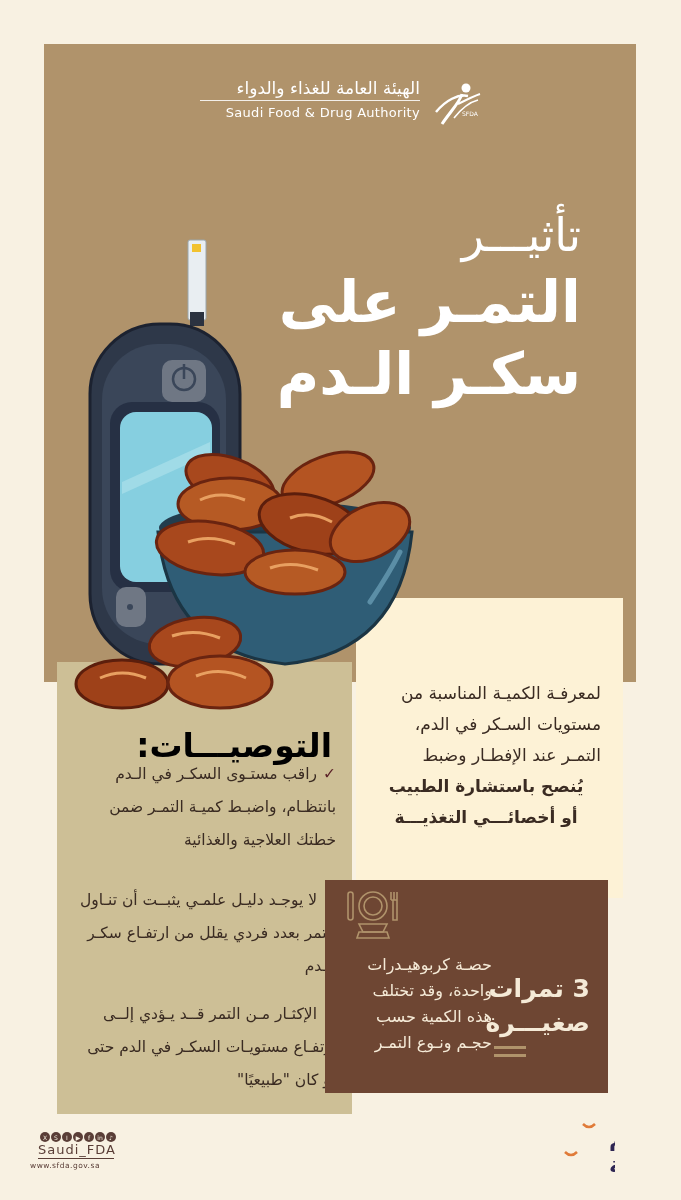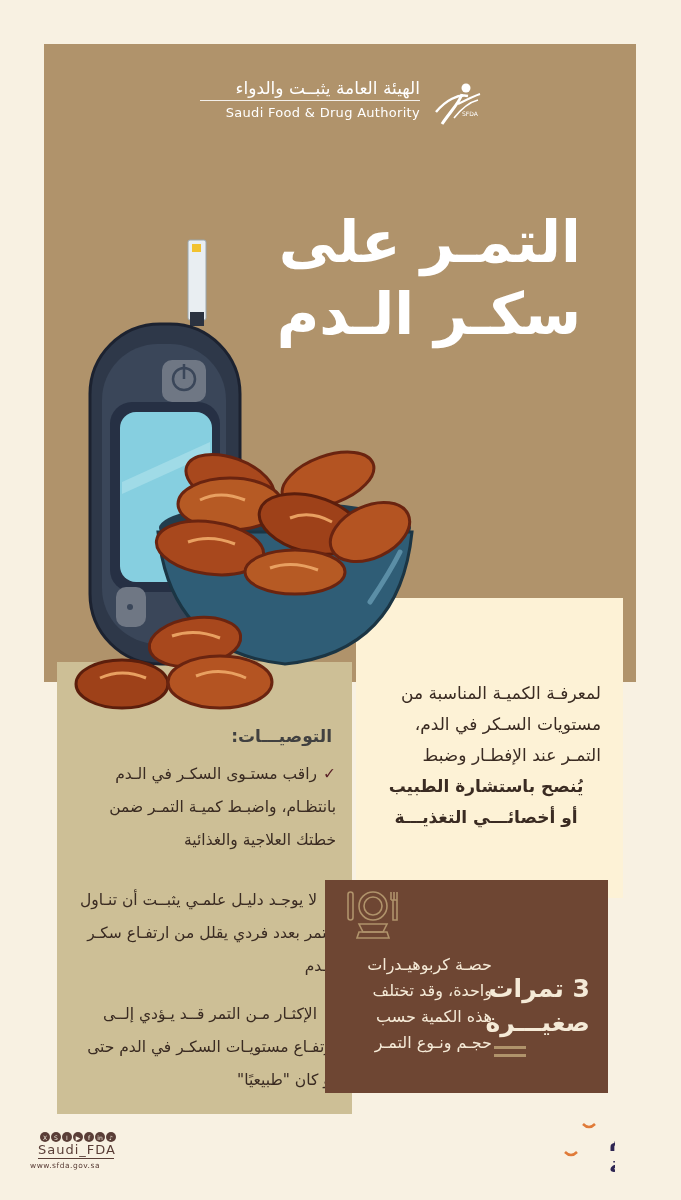--- a/index.html
+++ b/index.html
@@ -57,21 +57,21 @@
   }
   #info-text .bold { font-weight: 700; text-align: center; }
 
   
   #reco {
     left: 57px; top: 662px; width: 295px; height: 452px;
     background: #cdbf96;
   }
   #reco-title {
     position: absolute; right: 20px; top: 64px;
-    color: #404040; font-size: 17px; font-weight: 700; direction: rtl;
+    color: #000000; font-size: 33px; font-weight: 700; direction: rtl;
   }
   .reco-item {
     position: absolute; right: 16px; width: 262px;
     direction: rtl; text-align: right; color: #3a2b22;
     font-size: 15.5px; line-height: 33px;
   }
   .check { color: #5b2128; font-weight: 700; margin-left: 6px; }
 
   
   #portion {
@@ -109,33 +109,34 @@
   #site { margin-left: 0; color: #5a3e37; font-size: 7.5px; letter-spacing: 0.5px; margin-top: 2px; }
 
   #campaign-logo { left: 545px; top: 1120px; width: 70px; height: 60px; }
 </style>
 </head>
 <body>
 
 <div id="hero" class="abs"></div>
 
 <div id="logo-wrap" class="abs">
-  <div id="logo-ar">الهيئة العامة يثبــت والدواء</div>
+  <div id="logo-ar">الهيئة العامة للغذاء والدواء</div>
   <div id="logo-en">Saudi Food &amp; Drug Authority</div>
   <svg id="logo-mark" viewBox="0 0 52 50">
     <circle cx="34" cy="10" r="4.5" fill="#fff"></circle>
     <path d="M4 34 C14 22, 26 16, 36 18" stroke="#fff" stroke-width="2.5" fill="none"></path>
     <path d="M10 46 C18 34, 28 24, 30 16" stroke="#fff" stroke-width="3" fill="none"></path>
     <path d="M26 26 C34 22, 42 18, 48 16" stroke="#fff" stroke-width="2" fill="none"></path>
     <path d="M22 40 C30 30, 38 24, 46 22" stroke="#fff" stroke-width="1.6" fill="none"></path>
     <text x="30" y="38" font-size="6" fill="#fff" font-family="DejaVu Sans, sans-serif">SFDA</text>
   </svg>
 </div>
 
 <div id="title" class="abs">
+  <div class="l1">تأثيـــر</div>
   <div class="l2">التمـر على</div>
   <div class="l3">سكـر الـدم</div>
 </div>
 
 <div id="info-box" class="abs">
   <div id="info-text">
     <div>لمعرفـة الكميـة المناسبة من</div>
     <div>مستويات السـكر في الدم،</div>
     <div>التمـر عند الإفطـار وضبط</div>
     <div class="bold">يُنصح باستشارة الطبيب</div>

